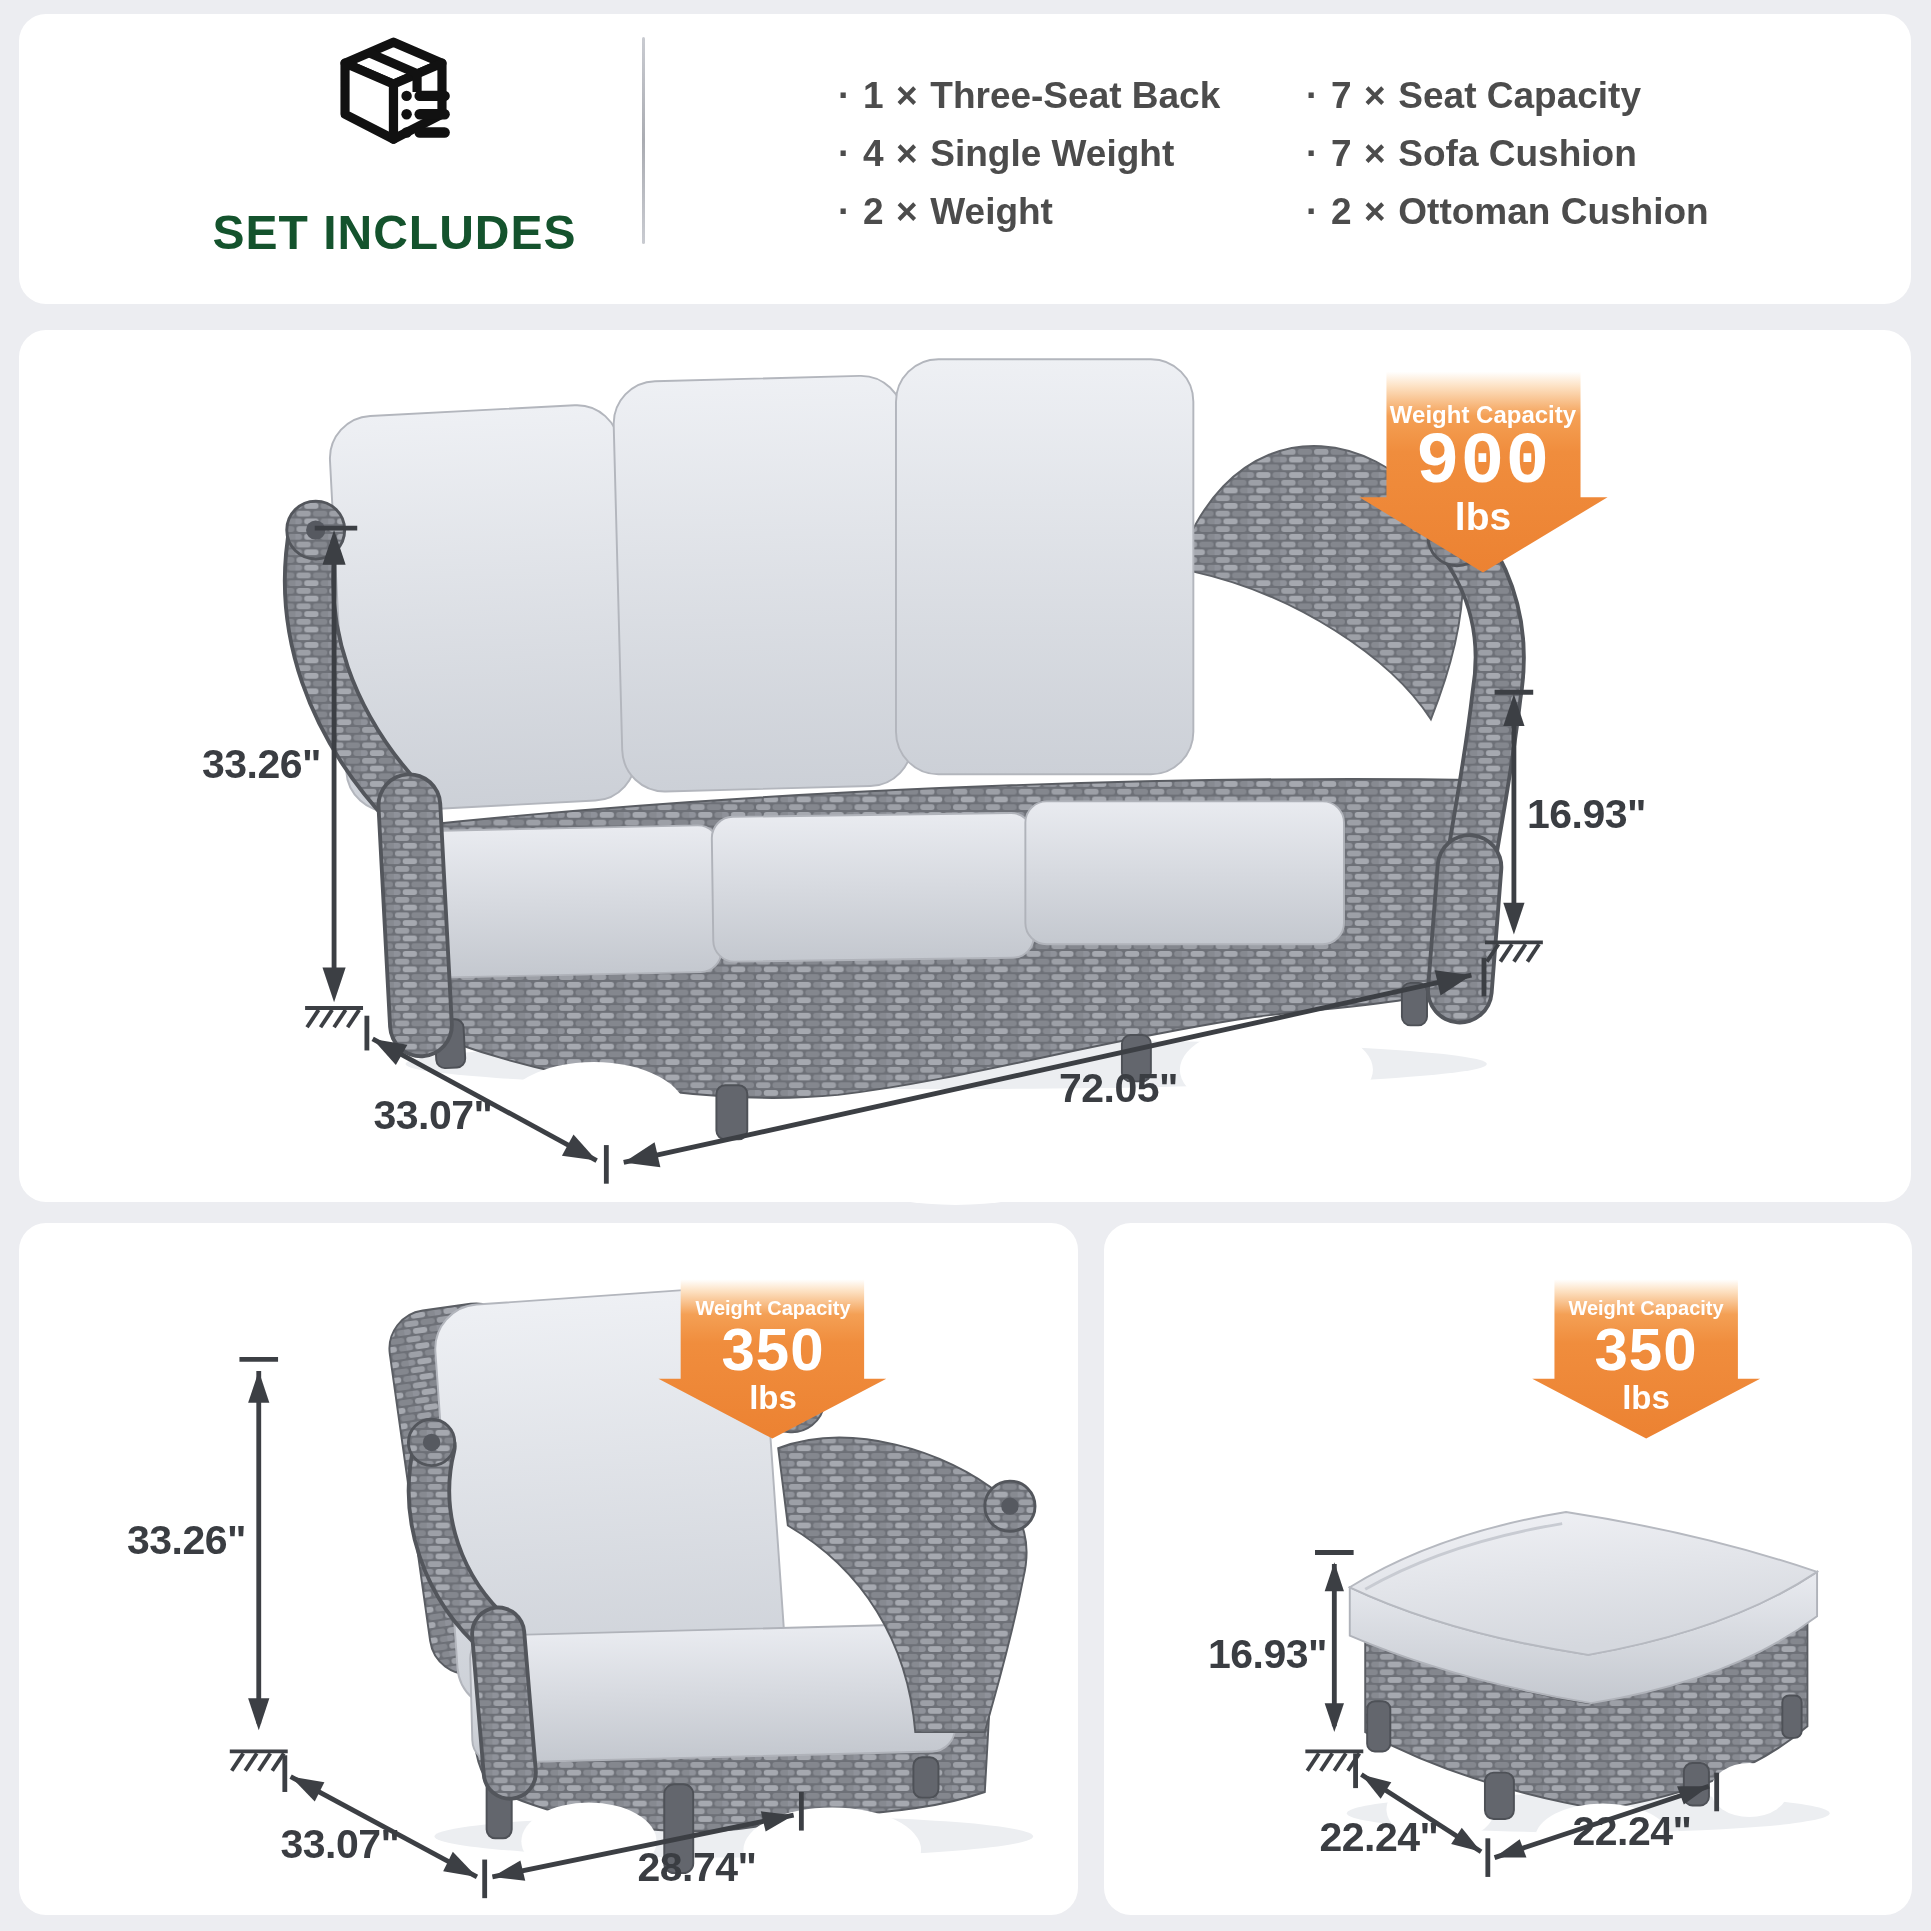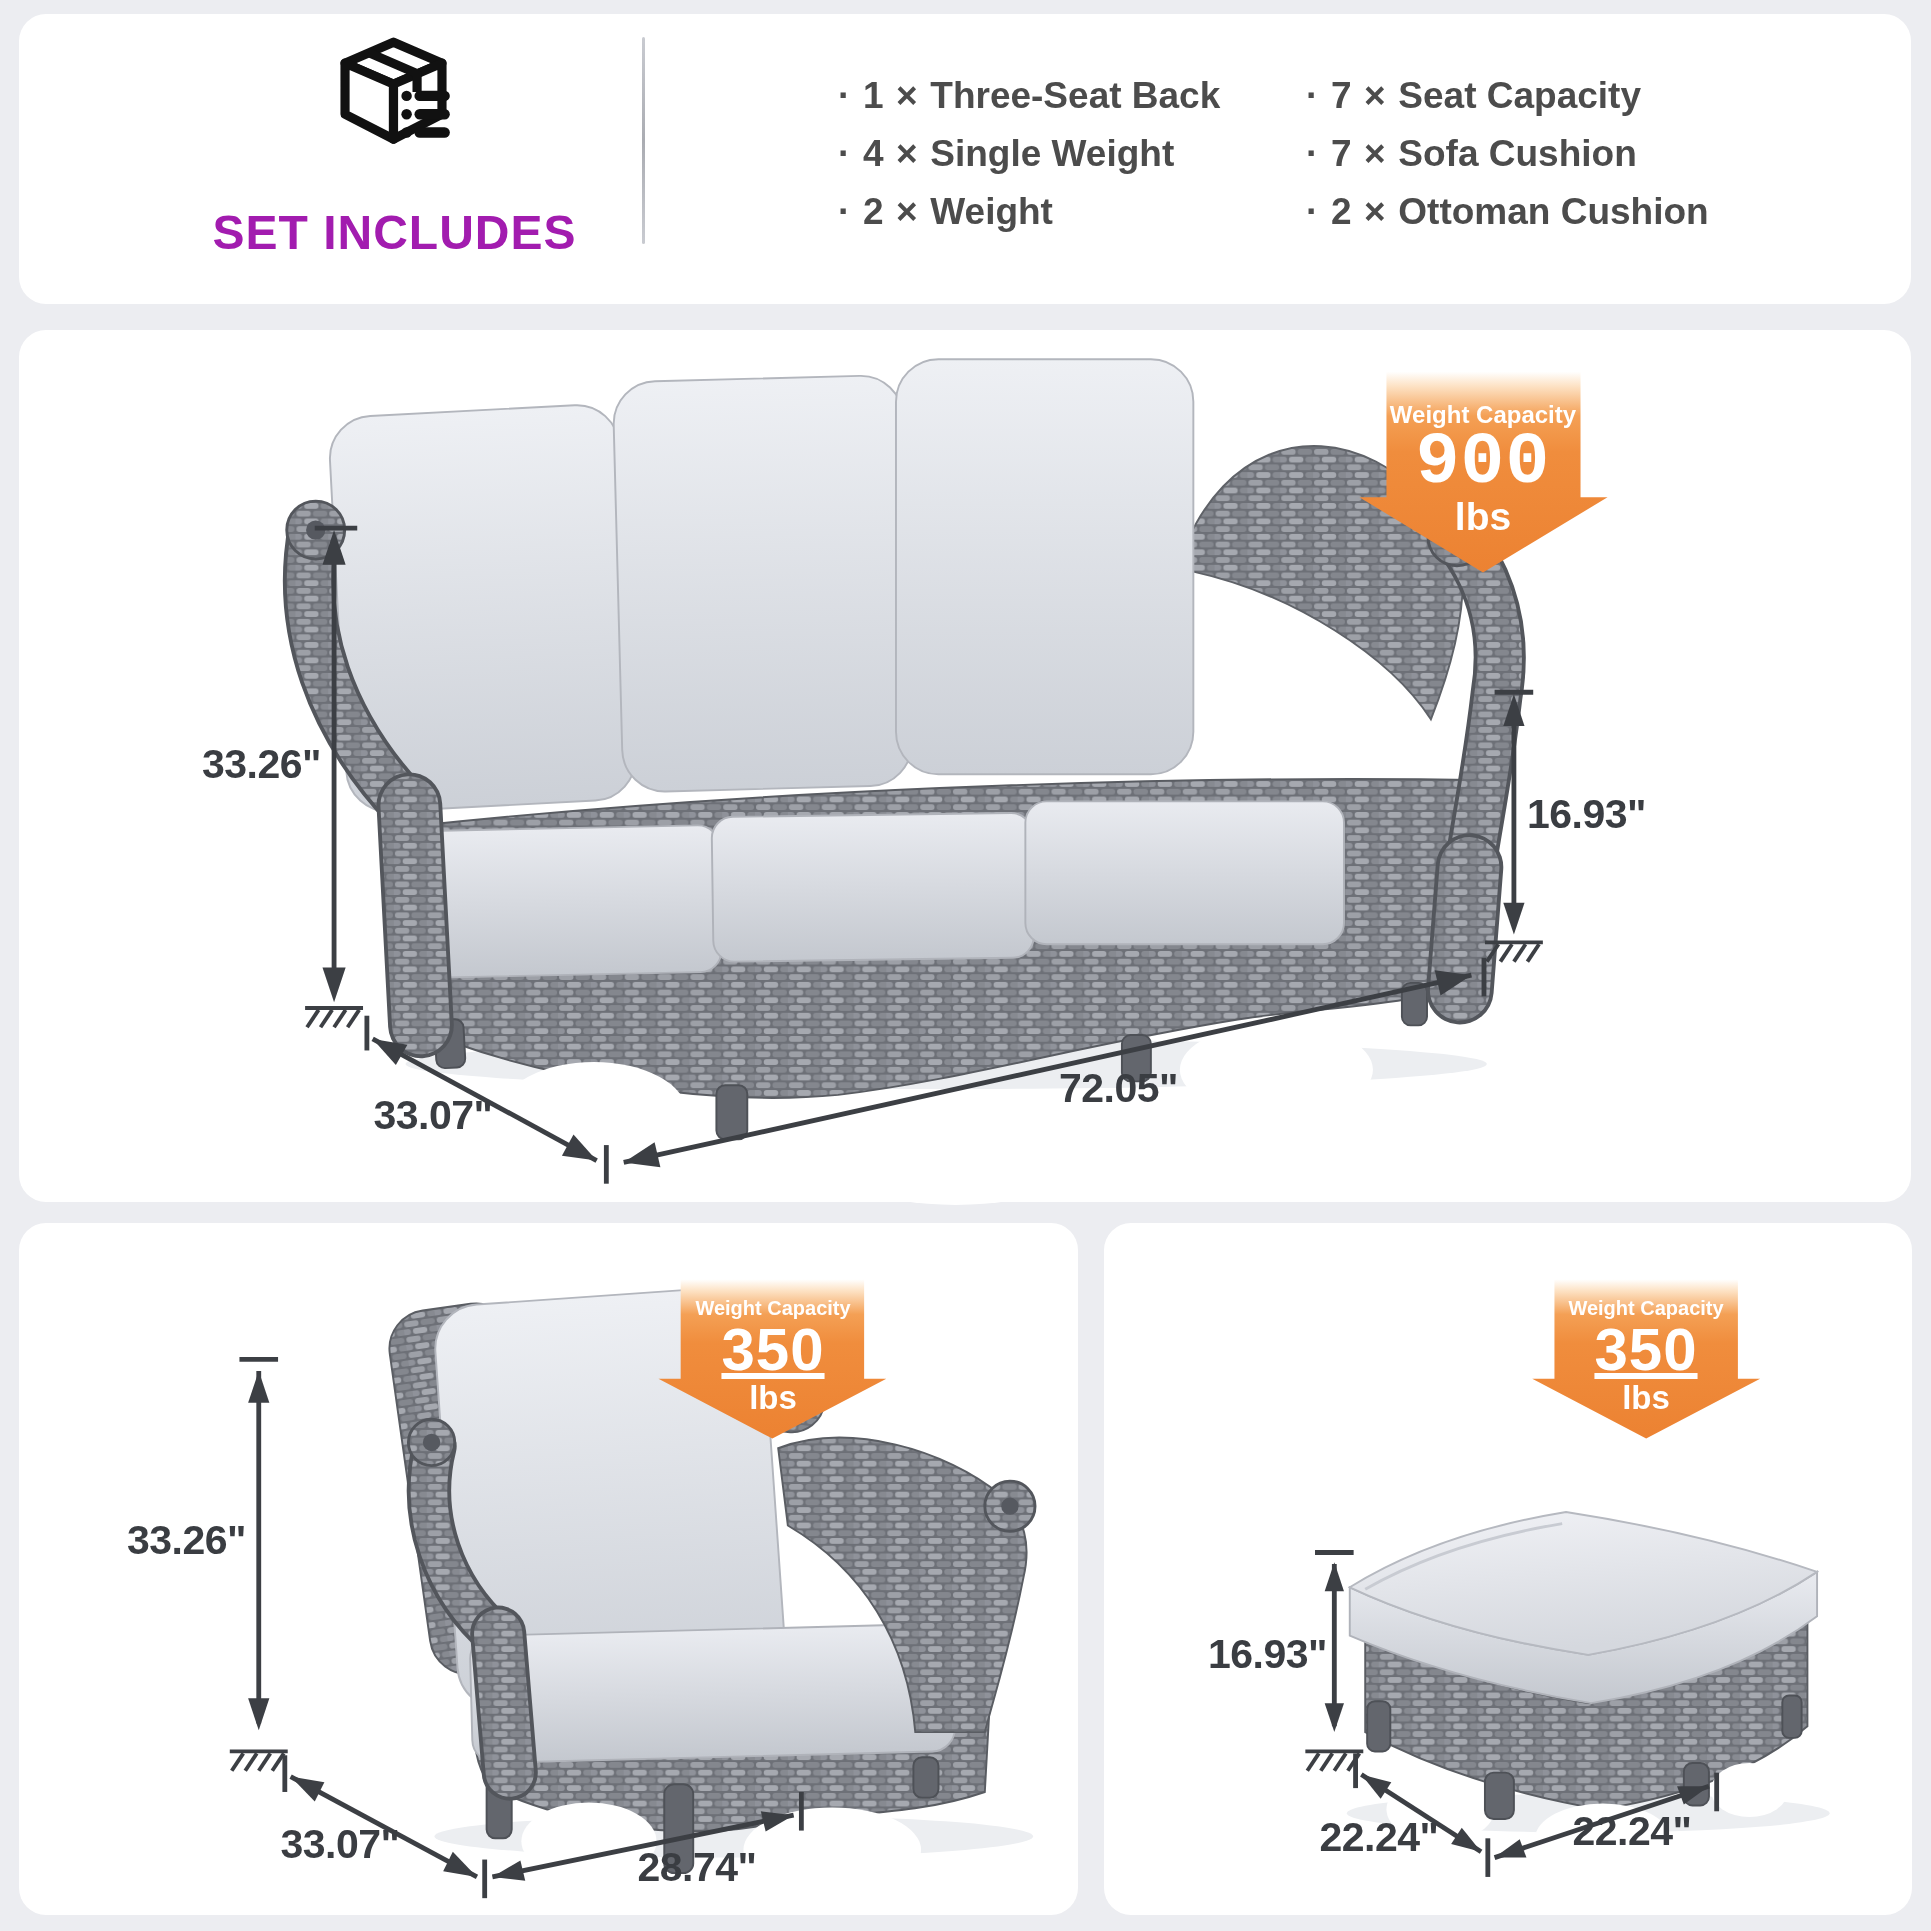--- a/index.html
+++ b/index.html
@@ -11,40 +11,40 @@
   .panel{position:absolute;background:#FFFFFF;border-radius:27px;}
   #panel-top{left:19.3px;top:13.5px;width:1892px;height:290px;}
   #panel-sofa{left:19.3px;top:330px;width:1892px;height:872px;}
   #panel-chair{left:19.3px;top:1223px;width:1059px;height:692px;}
   #panel-ottoman{left:1104px;top:1223px;width:808px;height:692px;}
 
   #art{position:absolute;left:0;top:0;width:1931px;height:1931px;pointer-events:none;}
 
   .page-title{
     position:absolute;left:95px;top:205px;width:599px;text-align:center;
-    font-size:48px;font-weight:800;color:#a21caf;letter-spacing:1px;
+    font-size:48px;font-weight:800;color:#14532d;letter-spacing:1px;
   }
   .divider{position:absolute;left:642px;top:37px;width:2.9px;height:207px;
     background:linear-gradient(#c9cbd1,#aaacb2,#c9cbd1);border-radius:1.9px;}
 
   .inc-row{position:absolute;height:50px;display:flex;align-items:center;gap:12.6px;
     font-size:37px;font-weight:700;color:#4C4C4C;white-space:nowrap;}
   .inc-bullet{font-size:37px;line-height:50px;}
   .inc-times{font-weight:700;}
 
   .dim-label{position:absolute;height:50px;line-height:50px;font-size:41px;
     font-weight:700;color:#3A3D42;letter-spacing:-0.5px;white-space:nowrap;}
   .al-r{text-align:right;} .al-c{text-align:center;} .al-l{text-align:left;}
 
   .badge-text{position:absolute;width:232px;text-align:center;color:#FFFFFF;font-weight:700;}
   .badge-label-lg{font-size:24px;height:29px;line-height:29px;}
   .badge-value-lg{font-size:73px;height:75px;line-height:75px;font-weight:800;letter-spacing:1px;font-family:Liberation Mono, monospace;}
   .badge-unit-lg{font-size:39px;height:42px;line-height:42px;}
   .badge-label-sm{font-size:20px;height:25px;line-height:25px;}
-  .badge-value-sm{font-size:60px;height:62px;line-height:62px;font-weight:800;letter-spacing:1px;text-decoration:underline;}
+  .badge-value-sm{font-size:60px;height:62px;line-height:62px;font-weight:800;letter-spacing:1px;}
   .badge-unit-sm{font-size:33px;height:37px;line-height:37px;}
 
   .hdr-icon{position:absolute;left:326px;top:33px;width:135px;height:131px;}
 </style>
 </head>
 <body>
 
 <div class="panel" id="panel-top"></div>
 <div class="panel" id="panel-sofa"></div>
 <div class="panel" id="panel-chair"></div>

